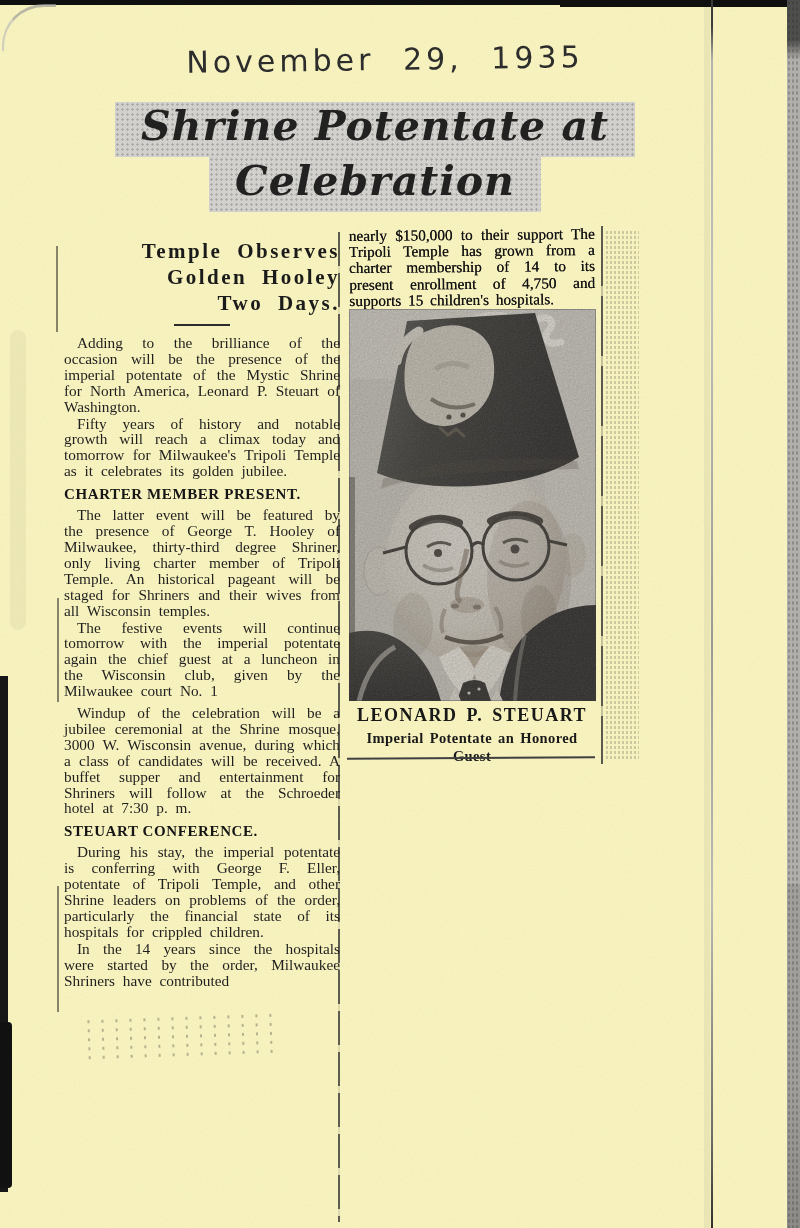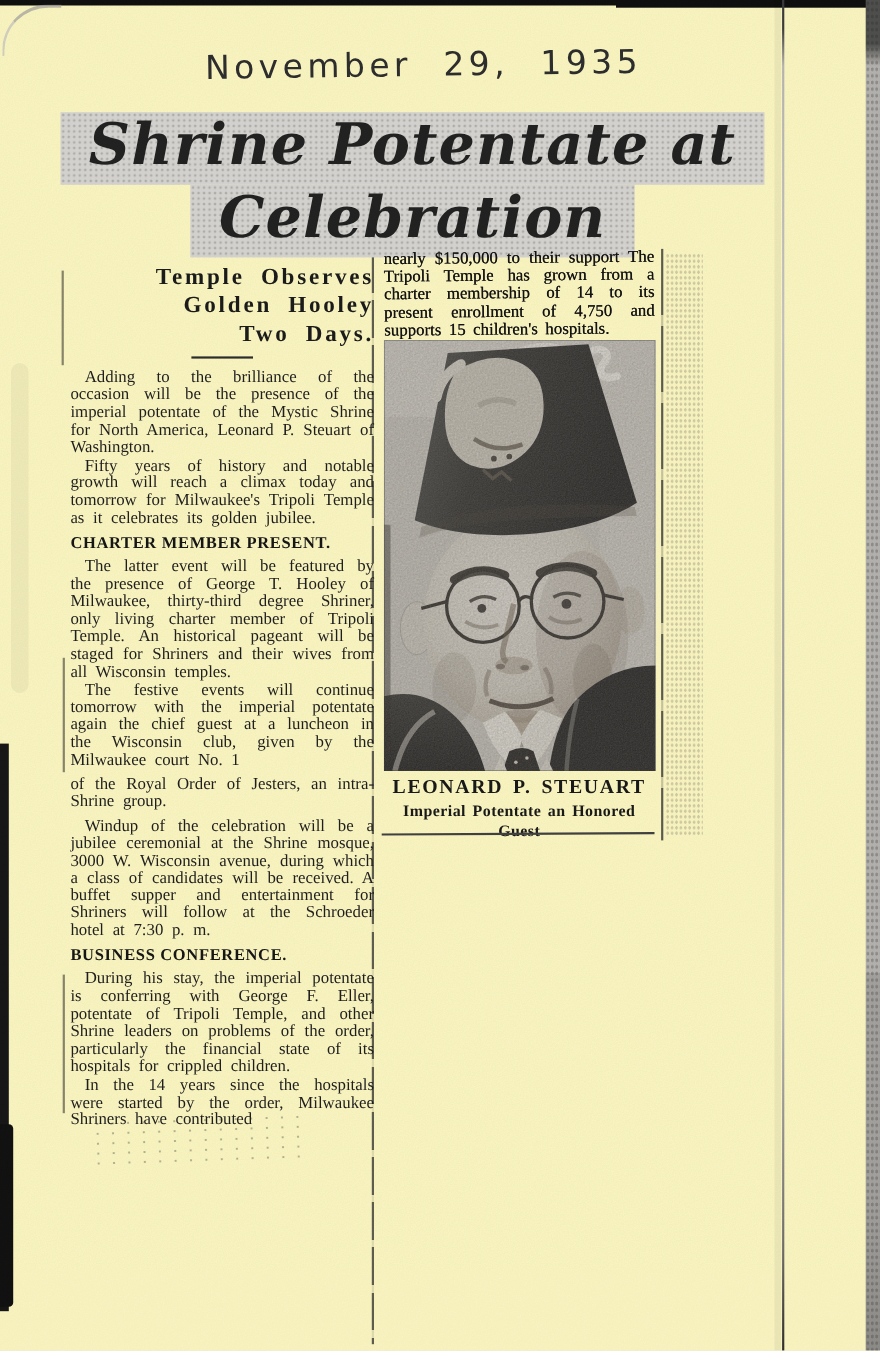--- a/index.html
+++ b/index.html
@@ -36,21 +36,21 @@
 
   
   .handwritten{position:absolute;left:0;top:42px;width:770px;text-align:center;
     font-family:"DejaVu Sans",sans-serif;font-size:30px;letter-spacing:4px;word-spacing:15px;
     color:#2b2b2b;transform:rotate(-0.8deg);}
 
   
   .headline{position:absolute;left:0;top:102px;width:750px;text-align:center;line-height:1;}
   .headline .hl{
     display:inline-block;font-family:"DejaVu Serif","Liberation Serif",serif;
-    font-style:italic;font-weight:bold;font-size:52px;color:#1f1f1f;
+    font-style:italic;font-weight:bold;font-size:41px;color:#1f1f1f;
     padding:4px 26px 10px;letter-spacing:1px;}
   .halftone{background-color:#d8d7d3;
     background-image:radial-gradient(rgba(40,40,40,.22) 1px,transparent 1.45px);
     background-size:5px 5px;}
 
   
   .left-col{position:absolute;left:64px;top:238px;width:276px;}
   .deck{text-align:right;font-weight:bold;font-size:21px;line-height:26px;
     letter-spacing:2.5px;word-spacing:7px;color:#181818;}
   .deck-rule{width:56px;height:2px;background:#2a2a2a;margin:8px auto 9px;}
@@ -107,23 +107,22 @@
       <div>Golden Hooley</div>
       <div>Two Days.</div>
     </div>
     <div class="deck-rule"></div>
     <div class="body">
       <p>Adding to the brilliance of the occasion will be the presence of the imperial potentate of the Mystic Shrine for North America, Leonard P. Steuart of Washington.</p>
       <p>Fifty years of history and notable growth will reach a climax today and tomorrow for Milwaukee's Tripoli Temple as it celebrates its golden jubilee.</p>
       <div class="section-title">CHARTER MEMBER PRESENT.</div>
       <p>The latter event will be featured by the presence of George T. Hooley of Milwaukee, thirty-third degree Shriner, only living charter member of Tripoli Temple. An historical pageant will be staged for Shriners and their wives from all Wisconsin temples.</p>
       <p>The festive events will continue tomorrow with the imperial potentate again the chief guest at a luncheon in the Wisconsin club, given by the Milwaukee court No. 1</p>
-      <p class="no-indent strip-gap">of the Royal Order of Jesters, an intra-Shrine group.</p>
       <p class="strip-gap">Windup of the celebration will be a jubilee ceremonial at the Shrine mosque, 3000 W. Wisconsin avenue, during which a class of candidates will be received. A buffet supper and entertainment for Shriners will follow at the Schroeder hotel at 7:30 p. m.</p>
-      <div class="section-title">BUSINESS CONFERENCE.</div>
+      <div class="section-title">STEUART CONFERENCE.</div>
       <p>During his stay, the imperial potentate is conferring with George F. Eller, potentate of Tripoli Temple, and other Shrine leaders on problems of the order, particularly the financial state of its hospitals for crippled children.</p>
       <p>In the 14 years since the hospitals were started by the order, Milwaukee Shriners have contributed</p>
     </div>
   </div>
 
   <div class="fragment">nearly $150,000 to their support The Tripoli Temple has grown from a charter membership of 14 to its present enrollment of 4,750 and supports 15 children's hospitals.</div>
 
   <div class="photo" role="img" aria-label="Halftone newspaper portrait of a man wearing a tall Shriner fez with scimitar emblem, round wire glasses, wing collar and bow tie">
     <svg width="247" height="392" viewBox="0 0 247 392" xmlns="http://www.w3.org/2000/svg">
       <defs>

